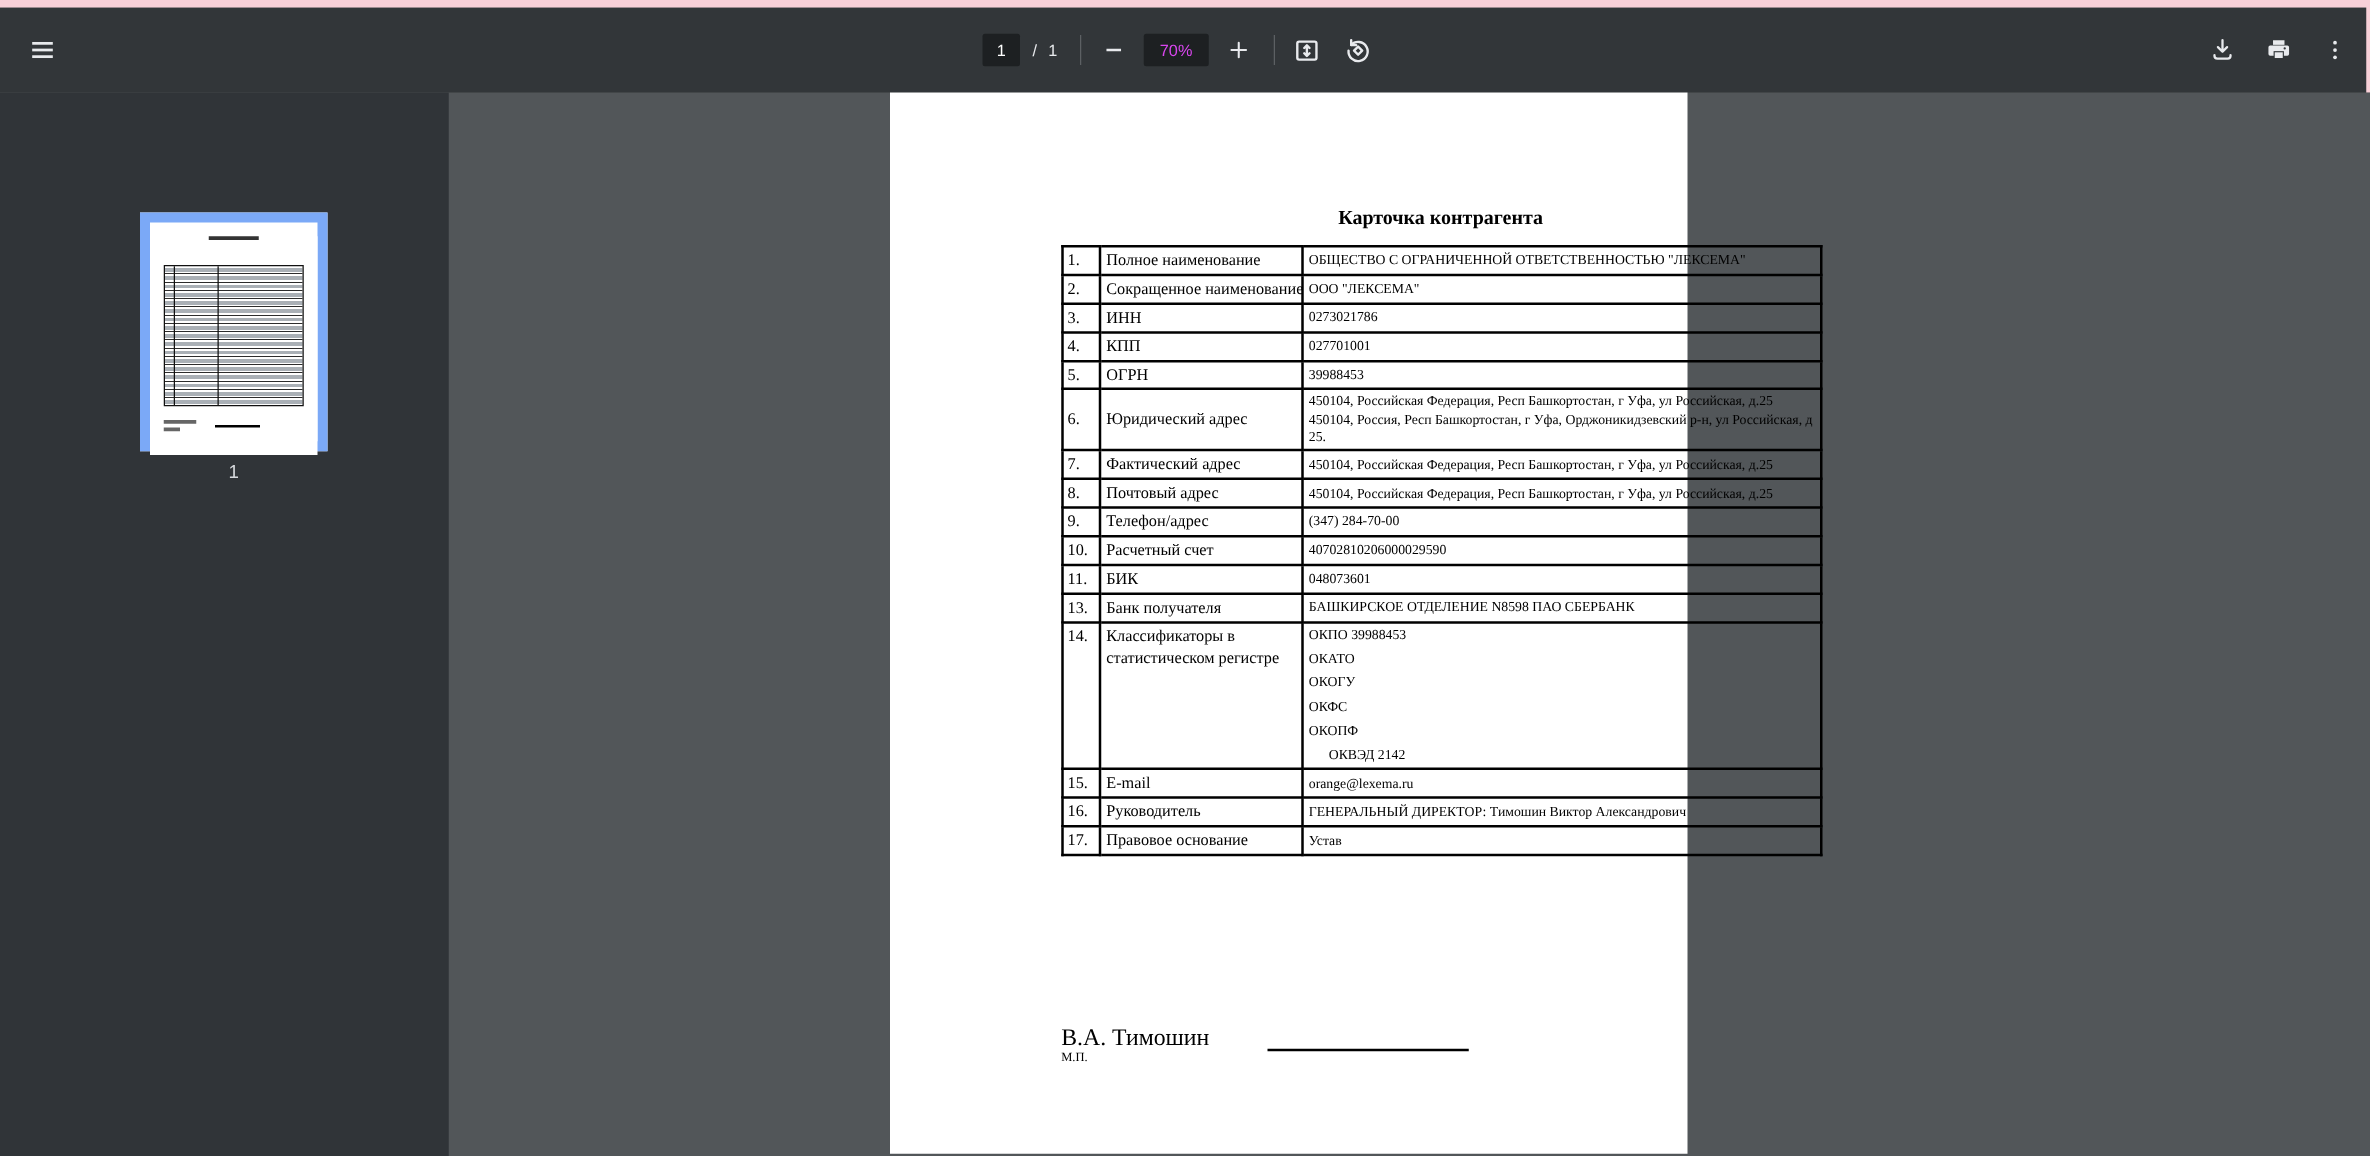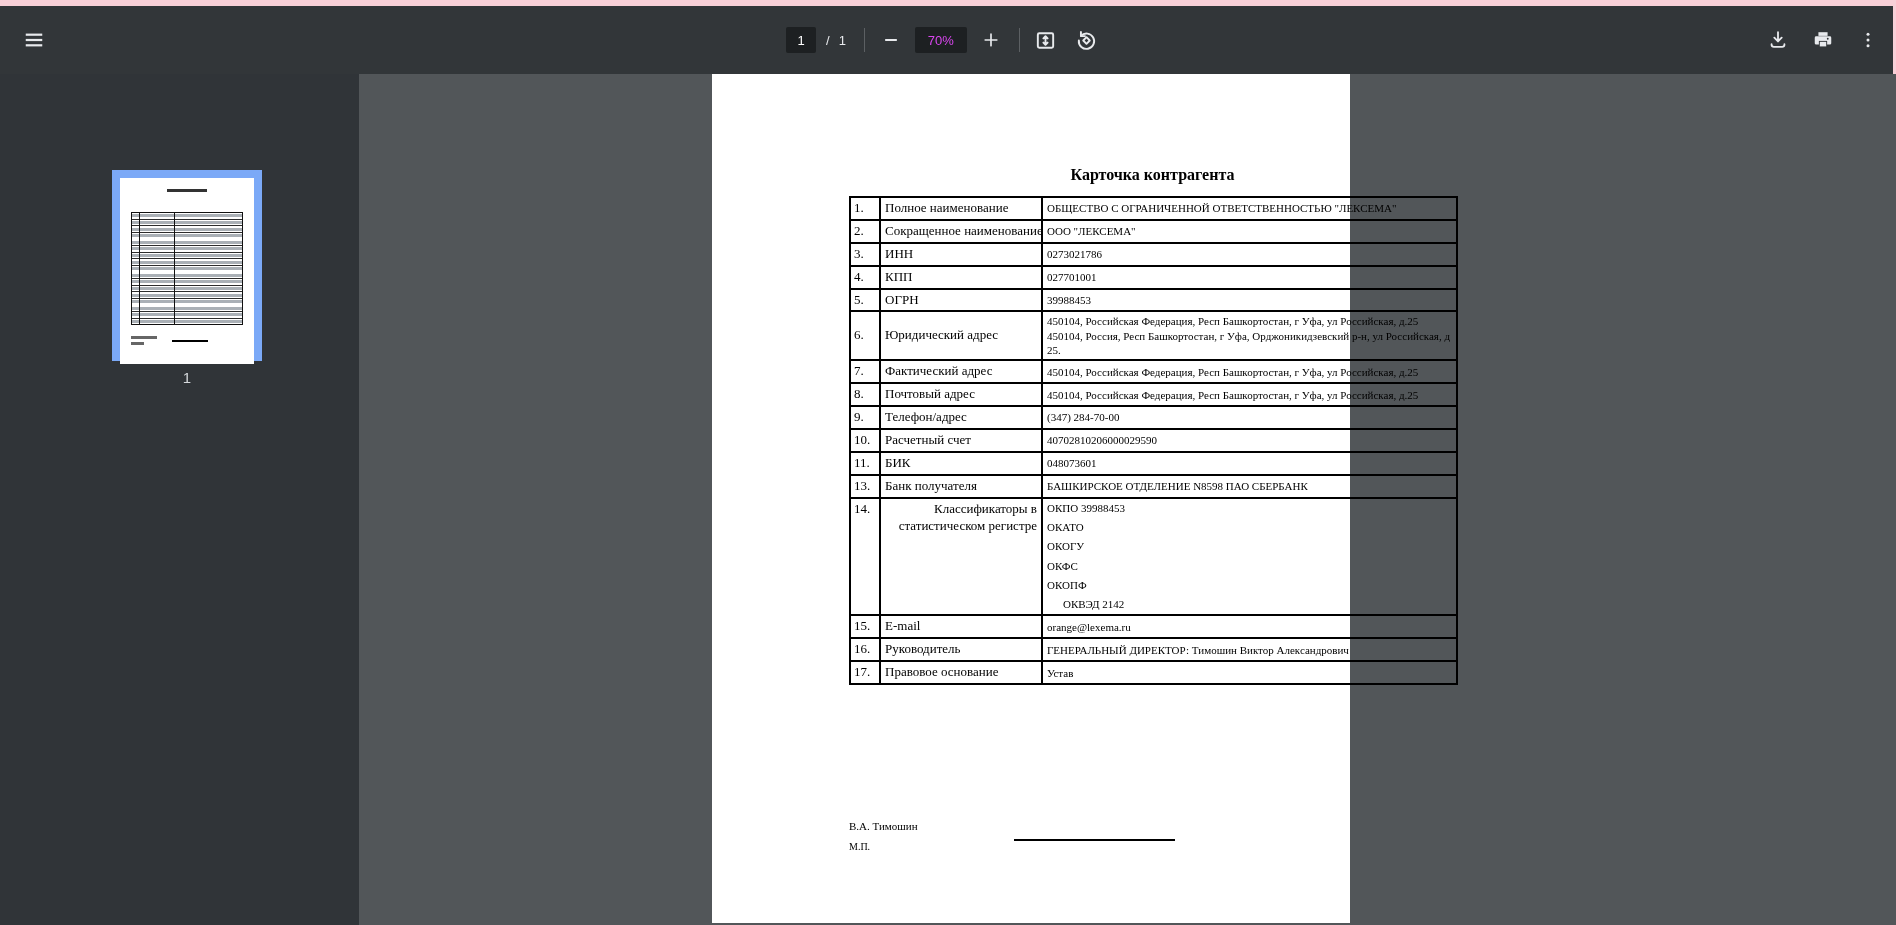--- a/index.html
+++ b/index.html
@@ -50,24 +50,24 @@
   .mini-line{position:absolute;left:52px;top:151px;width:36px;height:2px;background:#000;}
   .thumb-label{position:absolute;left:112px;top:295px;width:150px;text-align:center;color:#d5d8dc;font-size:15px;}
   
   .page{position:absolute;left:712px;top:72px;width:638px;height:851px;background:#fff;font-family:"Liberation Serif",serif;color:#000;}
   .doc-title{position:absolute;left:137px;top:94px;width:607px;text-align:center;font-size:16px;font-weight:bold;}
   .ctable{position:absolute;left:137px;top:124px;width:607px;border-collapse:collapse;table-layout:fixed;}
   .ctable td{border:2px solid #000;padding:2px 4px;vertical-align:middle;font-size:11px;line-height:1.3;}
   .ctable .cell-num{padding:2px 2px 2px 3px;font-size:13px;}
   .ctable .cell-label{white-space:nowrap;font-size:13px;}
   .ctable tr.multi td{vertical-align:top;}
-  .ctable tr.multi .cell-label{white-space:normal;text-align:right;}
+  .ctable tr.multi .cell-label{white-space:normal;}
   .cell-value .vline{margin-bottom:5px;}
   .cell-value .vline:last-child{margin-bottom:1px;margin-left:16px;}
-  .sig-name{position:absolute;left:137px;top:748px;font-size:11px;}
+  .sig-name{position:absolute;left:137px;top:748px;font-size:19px;}
   .sig-stamp{position:absolute;left:137px;top:769px;font-size:10px;}
   .sig-line{position:absolute;left:302px;top:767px;width:161px;border-top:2px solid #000;}
 </style>
 </head>
 <body>
 
 <div class="pink-strip"></div>
 <div class="pink-edge"></div>
 
 <div class="toolbar">

